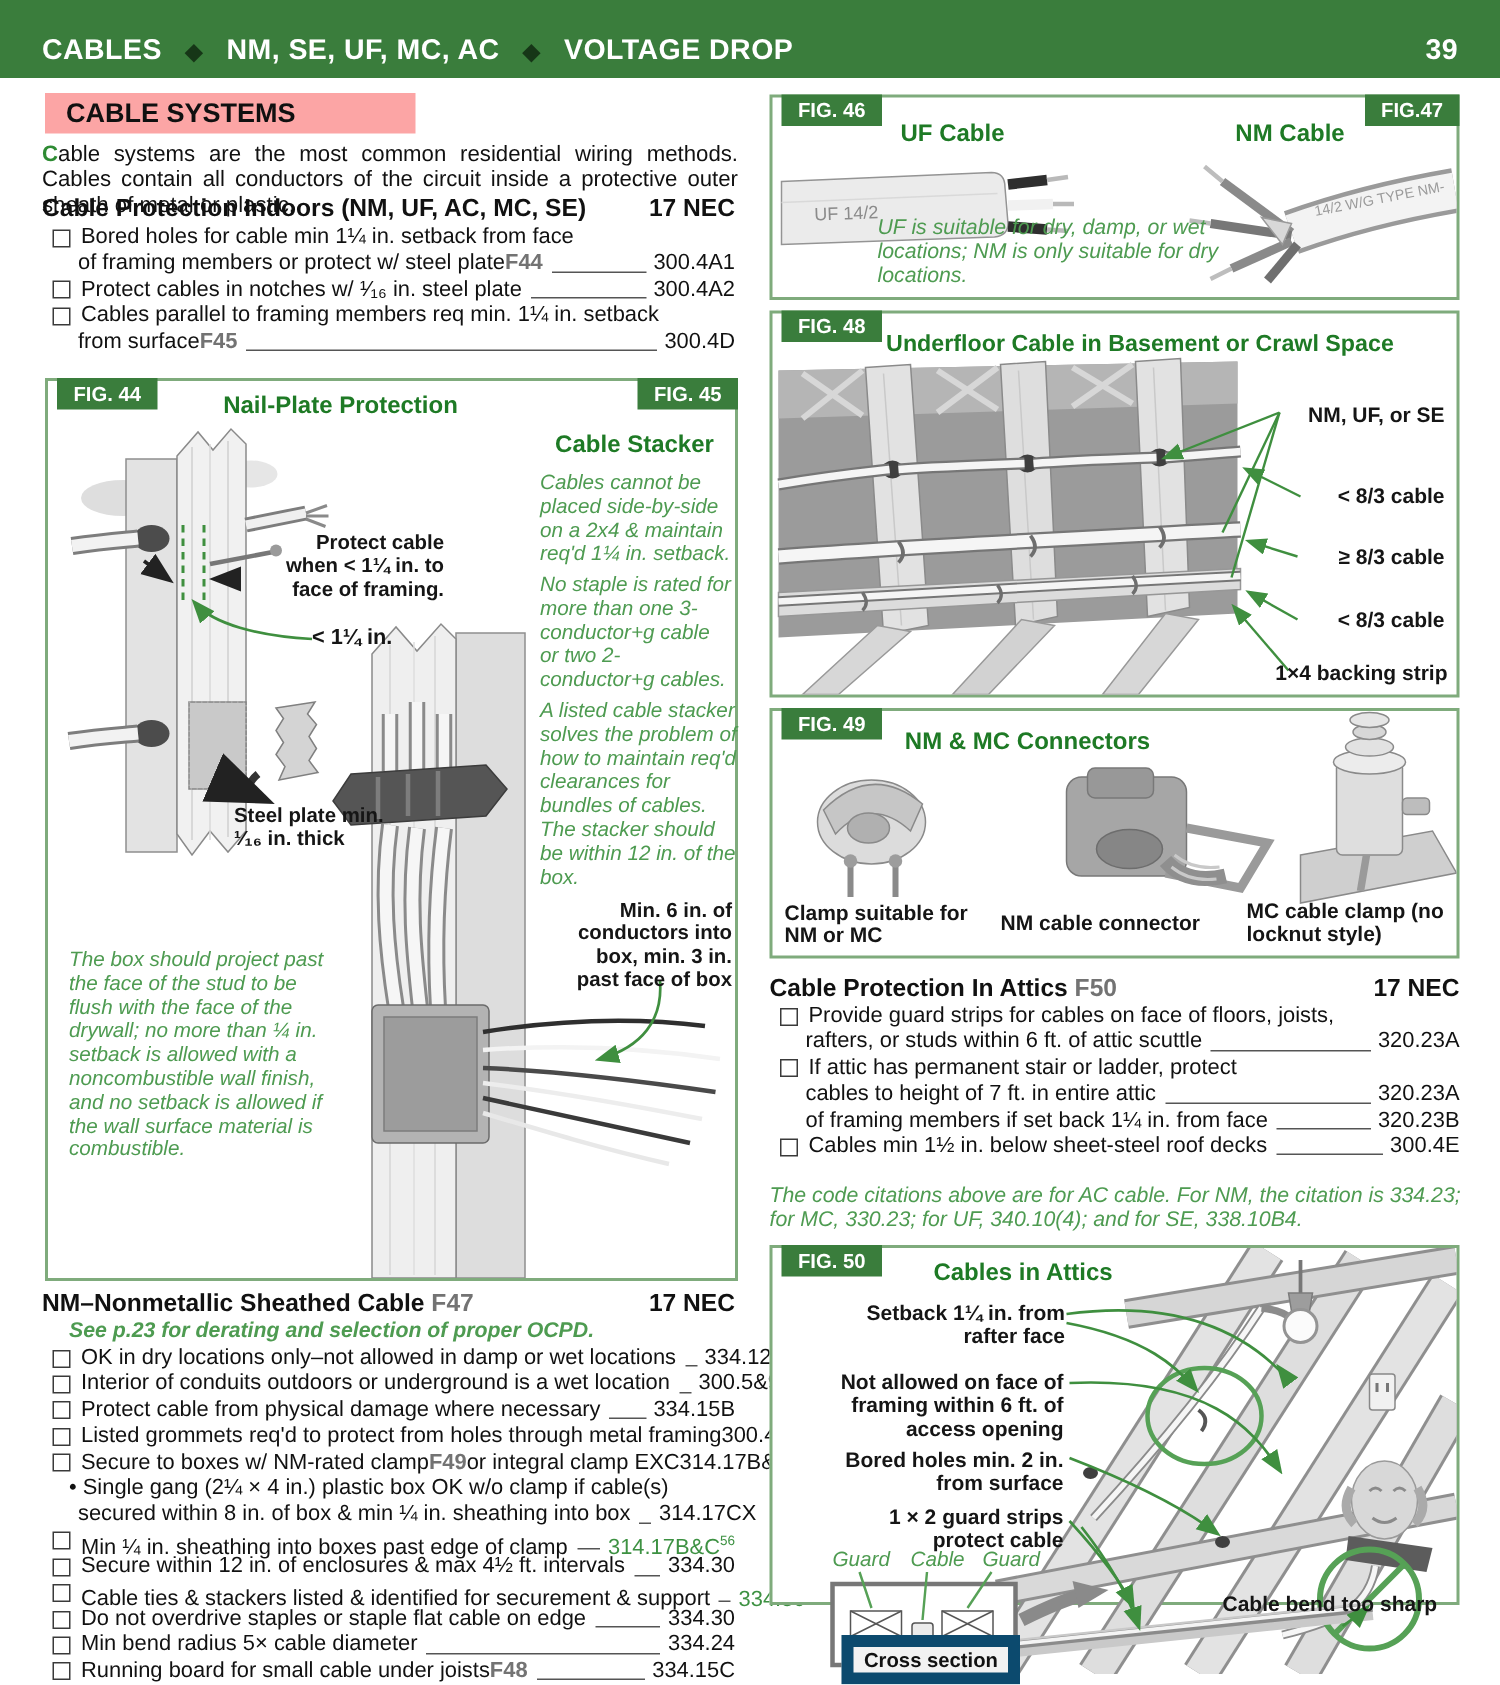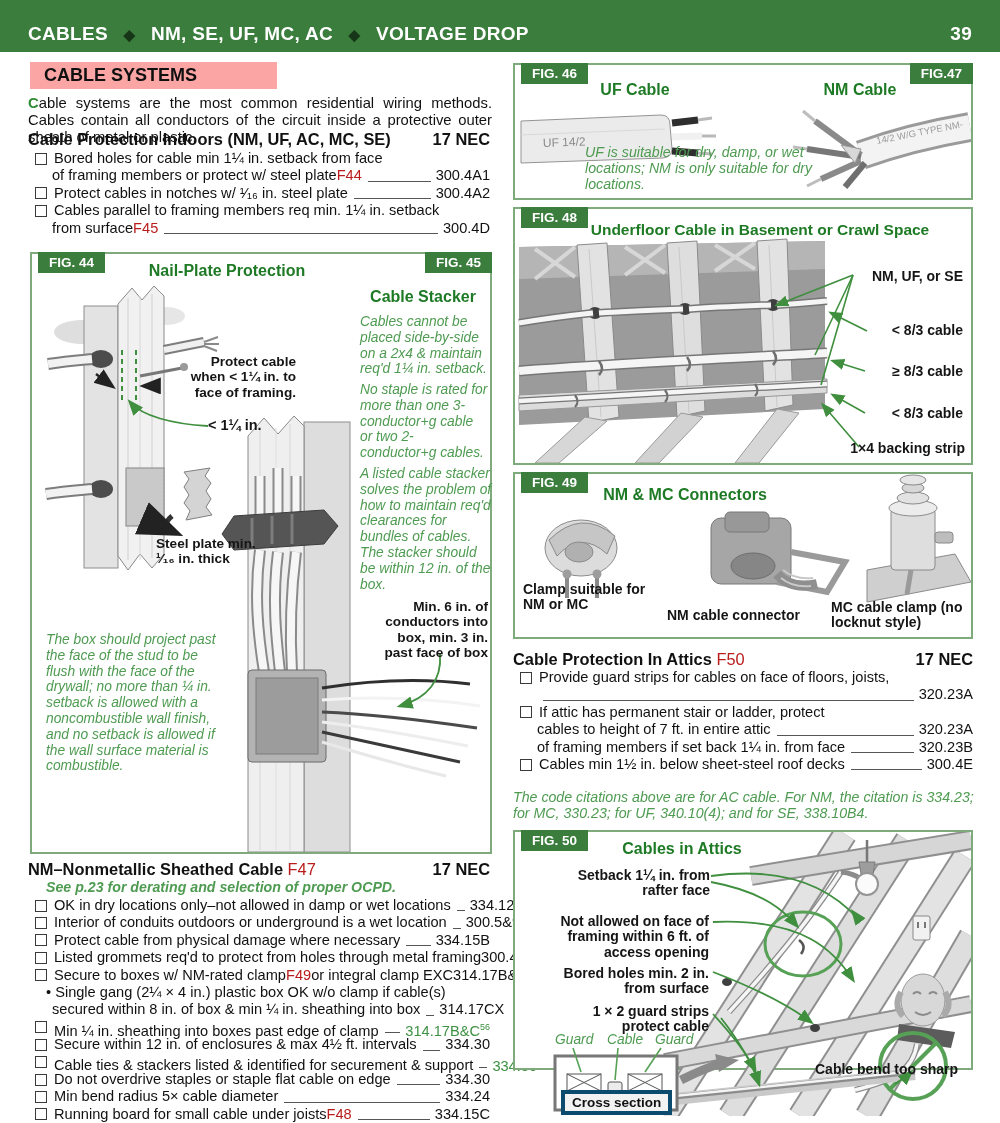--- a/index.html
+++ b/index.html
@@ -9,21 +9,21 @@
   #topbar{position:absolute;left:0;top:0;width:1000px;height:52px;background:#3a7d3c;
           display:flex;align-items:flex-end;justify-content:space-between;
           padding:0 28px 7px 28px;box-sizing:border-box;color:#fff;font-weight:bold;font-size:19px;letter-spacing:.3px;}
   #topbar .dia{color:#163617;font-size:15px;margin:0 10px;}
   
   .chip{position:absolute;background:#fca5a5;color:#101010;font-weight:bold;font-size:18px;
         padding:3px 0 3px 14px;box-sizing:border-box;}
   .para{position:absolute;font-size:14.8px;line-height:16.8px;text-align:justify;}
   .initcap{color:#2e8b33;font-weight:bold;}
   .h2{position:absolute;display:flex;justify-content:space-between;font-weight:bold;font-size:16.4px;}
-  .figref{color:#b91c1c;font-weight:normal;}
+  .figref{color:#737373;font-weight:bold;}
   .grefnote{position:absolute;color:#4e9b51;font-style:italic;font-size:14.2px;font-weight:bold;}
   
   .cklist{position:absolute;}
   .ck{display:flex;align-items:baseline;font-size:14.6px;height:17.4px;line-height:17.4px;white-space:nowrap;}
   .ck .cb{align-self:center;width:10px;height:10px;border:1.4px solid #3a3a3a;margin:0 7px;flex:none;background:#fff;}
   .ck .sp{width:24px;flex:none;}
   .ck .lead{flex:1 1 auto;border-bottom:1.2px solid #555;align-self:flex-end;margin:0 5px 3px 6px;min-width:8px;}
   .ck .gap{flex:1 1 auto;}
   .ck .ref{white-space:nowrap;}
   .gref{color:#3d9142;}
@@ -31,21 +31,21 @@
   
   .figbox{position:absolute;border:2px solid #7fab7c;background:#fff;box-sizing:border-box;}
   .figtag{position:absolute;top:-2px;background:#3a7d3c;color:#fff;font-weight:bold;font-size:13.5px;
           padding:3px 11px;line-height:15px;}
   .figtag.tl{left:6px;}  .figtag.tr{right:-2px;}
   .figtitle{position:absolute;color:#1e7a25;font-weight:bold;font-size:16px;text-align:center;}
   .gnote{position:absolute;color:#4e9b51;font-style:italic;font-size:13.8px;line-height:15.8px;}
   .ilabel{position:absolute;font-weight:bold;color:#151515;font-size:13.6px;line-height:15.4px;}
   .r{text-align:right;} .c{text-align:left;}
   svg{position:absolute;left:0;top:0;}
-  .csbox{position:absolute;border:4px solid #0c4a6e;background:#f2f2f2;font-weight:bold;font-size:13.5px;
+  .csbox{position:absolute;border:8px solid #0c4a6e;background:#f2f2f2;font-weight:bold;font-size:13.5px;
          padding:1px 7px;color:#111;}
 </style>
 </head>
 <body>
 
 <div id="page">
 
   <div id="topbar">
     <div>
       <span>CABLES</span>
@@ -400,36 +400,37 @@
       <rect x="376" y="34" width="44" height="62" rx="4" fill="#dedede" stroke="#8a8a8a"></rect>
       <ellipse cx="398" cy="34" rx="24" ry="8" fill="#ececec" stroke="#8a8a8a"></ellipse>
       <ellipse cx="398" cy="24" rx="16" ry="6" fill="#e2e2e2" stroke="#8a8a8a"></ellipse>
       <ellipse cx="398" cy="14" rx="11" ry="5" fill="#d7d7d7" stroke="#8a8a8a"></ellipse>
       <ellipse cx="398" cy="6" rx="13" ry="5" fill="#e6e6e6" stroke="#8a8a8a"></ellipse>
       <rect x="420" y="58" width="18" height="11" rx="3" fill="#bdbdbd" stroke="#8a8a8a"></rect>
       <line x1="396" y1="96" x2="392" y2="120" stroke="#9a9a9a" stroke-width="5"></line>
     </svg>
     <div class="figtag tl">FIG. 49</div>
     <div class="figtitle" style="left:50px;top:12px;width:240px;">NM &amp; MC Connectors</div>
-    <div class="ilabel c" style="left:8px;top:108px;width:140px;font-size:14px;">Clamp suitable for NM or MC</div>
+    <div class="ilabel c" style="left:8px;top:127px;width:140px;font-size:14px;">Clamp suitable for NM or MC</div>
     <div class="ilabel c" style="left:152px;top:134px;width:170px;font-size:14px;">NM cable connector</div>
     <div class="ilabel c" style="left:316px;top:126px;width:136px;font-size:14px;">MC cable clamp (no locknut style)</div>
   </div>
 
   <div class="h2" style="left:513px;top:650px;width:460px;">
     <span><span>Cable Protection In Attics </span><span class="figref">F50</span></span>
     <span>17 NEC</span>
   </div>
   <div class="cklist" style="left:513px;top:669px;width:460px;">
     <div class="ck">
       <span class="cb"></span>
       <span class="txt">Provide guard strips for cables on face of floors, joists,</span>
     </div>
     <div class="ck">
       <span class="sp"></span>
+        <span class="txt">rafters, or studs within 6 ft. of attic scuttle</span>
         <span class="lead"></span>
         <span class="ref">320.23A</span>
     </div>
     <div class="ck">
       <span class="cb"></span>
       <span class="txt">If attic has permanent stair or ladder, protect</span>
     </div>
     <div class="ck">
       <span class="sp"></span>
         <span class="txt">cables to height of 7 ft. in entire attic</span>

